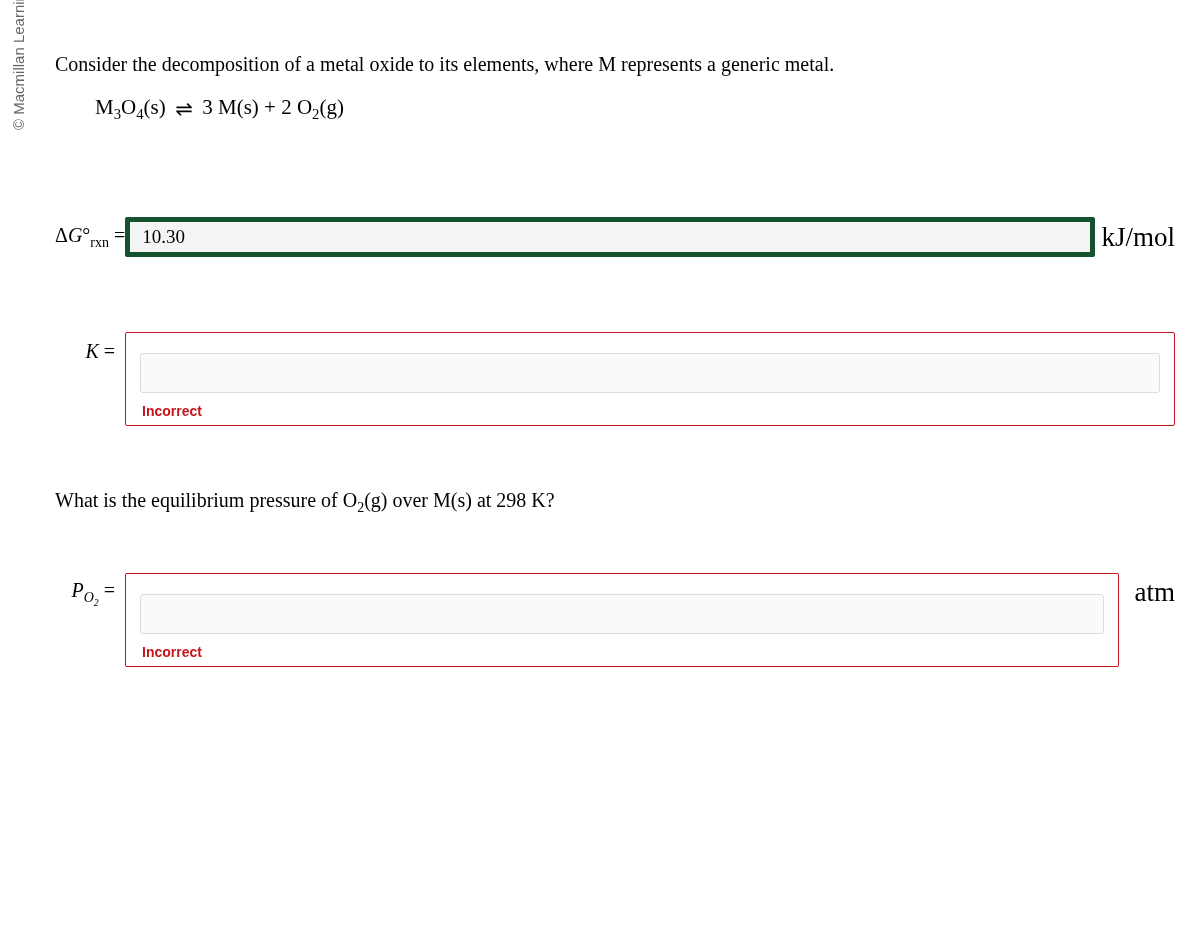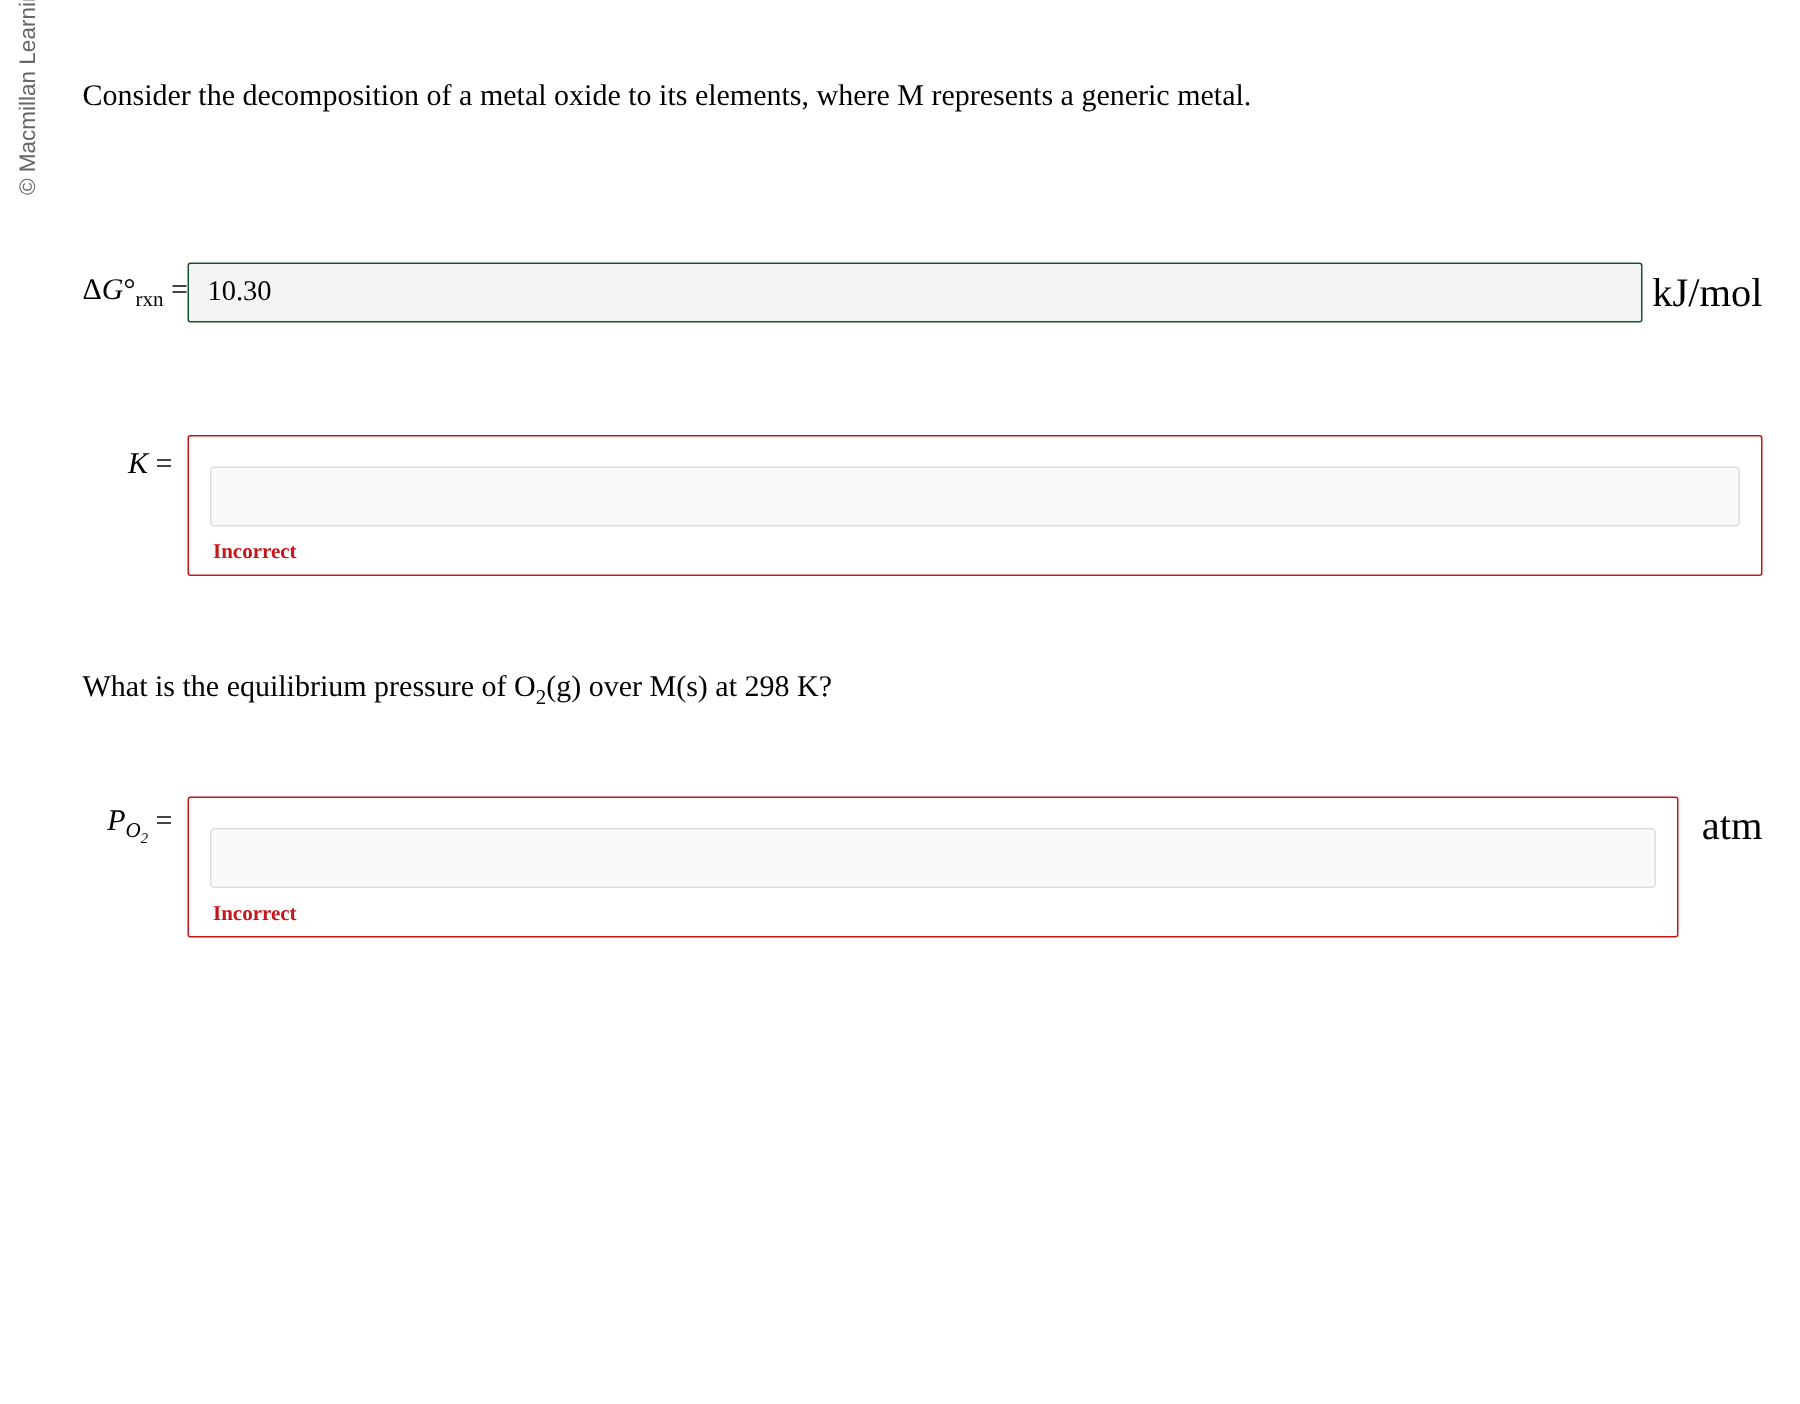--- a/index.html
+++ b/index.html
@@ -48,21 +48,21 @@
     }
     .data-table th { font-weight: bold; }
     .answer-row {
       display: flex;
       align-items: center;
       margin: 80px 0 20px 0;
     }
     .label { font-size: 20px; white-space: nowrap; }
     .input-box {
       background: #f4f4f4;
-      border: 1px solid #14532d;
+      border: 5px solid #14532d;
       border-radius: 2px;
       height: 40px;
       padding: 6px 12px;
       font-size: 19px;
       font-family: Georgia, serif;
       flex: 1;
       outline: none;
     }
     .unit { font-size: 27px; white-space: nowrap; margin-left: 6px; }
     .question-sub { margin-top: 60px; margin-bottom: 0; line-height: 1.45; }
@@ -82,21 +82,21 @@
       background: #fafafa;
       border: 1px solid #ddd;
       border-radius: 3px;
       height: 40px;
       padding: 6px 12px;
       font-size: 19px;
       flex: 1;
     }
     .incorrect-label {
       color: #c4161c;
-      font-family: Liberation Serif, serif;
+      font-family: Liberation Sans, sans-serif;
       font-size: 14px;
       font-weight: bold;
       margin-top: 10px;
       margin-left: 2px;
     }
     .with-label {
       display: flex;
       align-items: center;
       gap: 10px;
     }
@@ -118,20 +118,25 @@
 </head>
 <body>
 
 <div class="watermark">© Macmillan Learning</div>
 
 <div class="content">
 
   <div class="top-row">
     <div class="question-block">
       <div class="intro">Consider the decomposition of a metal oxide to its elements, where M represents a generic metal.</div>
+      <div class="equation">
+        <span>M<sub>3</sub>O<sub>4</sub>(s)</span>
+        <span class="eq-arrow">⇌</span>
+        <span>3 M(s) + 2 O<sub>2</sub>(g)</span>
+      </div>
     </div>
 
   </div>
 
   <div class="answer-row">
     <span class="label">Δ<i>G</i>°<sub>rxn</sub> =</span>
     <input class="input-box" type="text" value="10.30" style="">
     <span class="unit">kJ/mol</span>
   </div>
 

